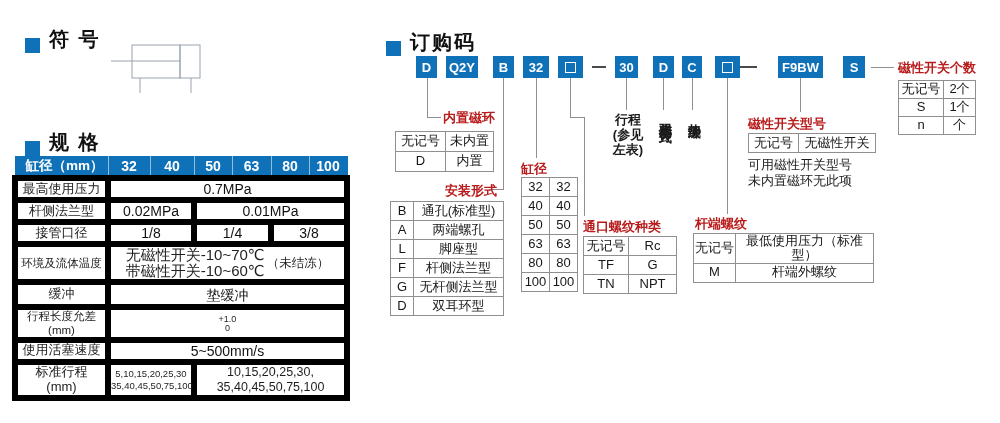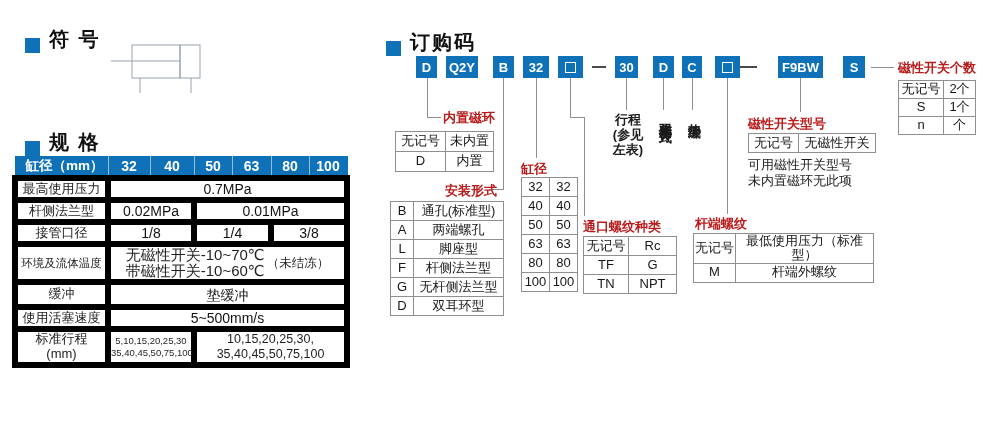--- a/index.html
+++ b/index.html
@@ -125,20 +125,27 @@
           <div>带磁性开关-10~60℃</div>
         </div>
         <div class="temp-note">（未结冻）</div>
       </div>
     </td>
   </tr>
   <tr style="height:25px">
     <td class="lbl">缓冲</td>
     <td class="val" colspan="6">垫缓冲</td>
   </tr>
+  <tr style="height:22px">
+    <td class="lbl sm">行程长度允差(mm)</td>
+    <td colspan="6">
+      <div class="tol">+1.0</div>
+      <div class="tol">0</div>
+    </td>
+  </tr>
   <tr style="height:20px">
     <td class="lbl">使用活塞速度</td>
     <td class="val" colspan="6">5~500mm/s</td>
   </tr>
   <tr style="height:36px">
     <td class="lbl">
       <div>标准行程</div>
       <div>(mm)</div>
     </td>
     <td colspan="2">

